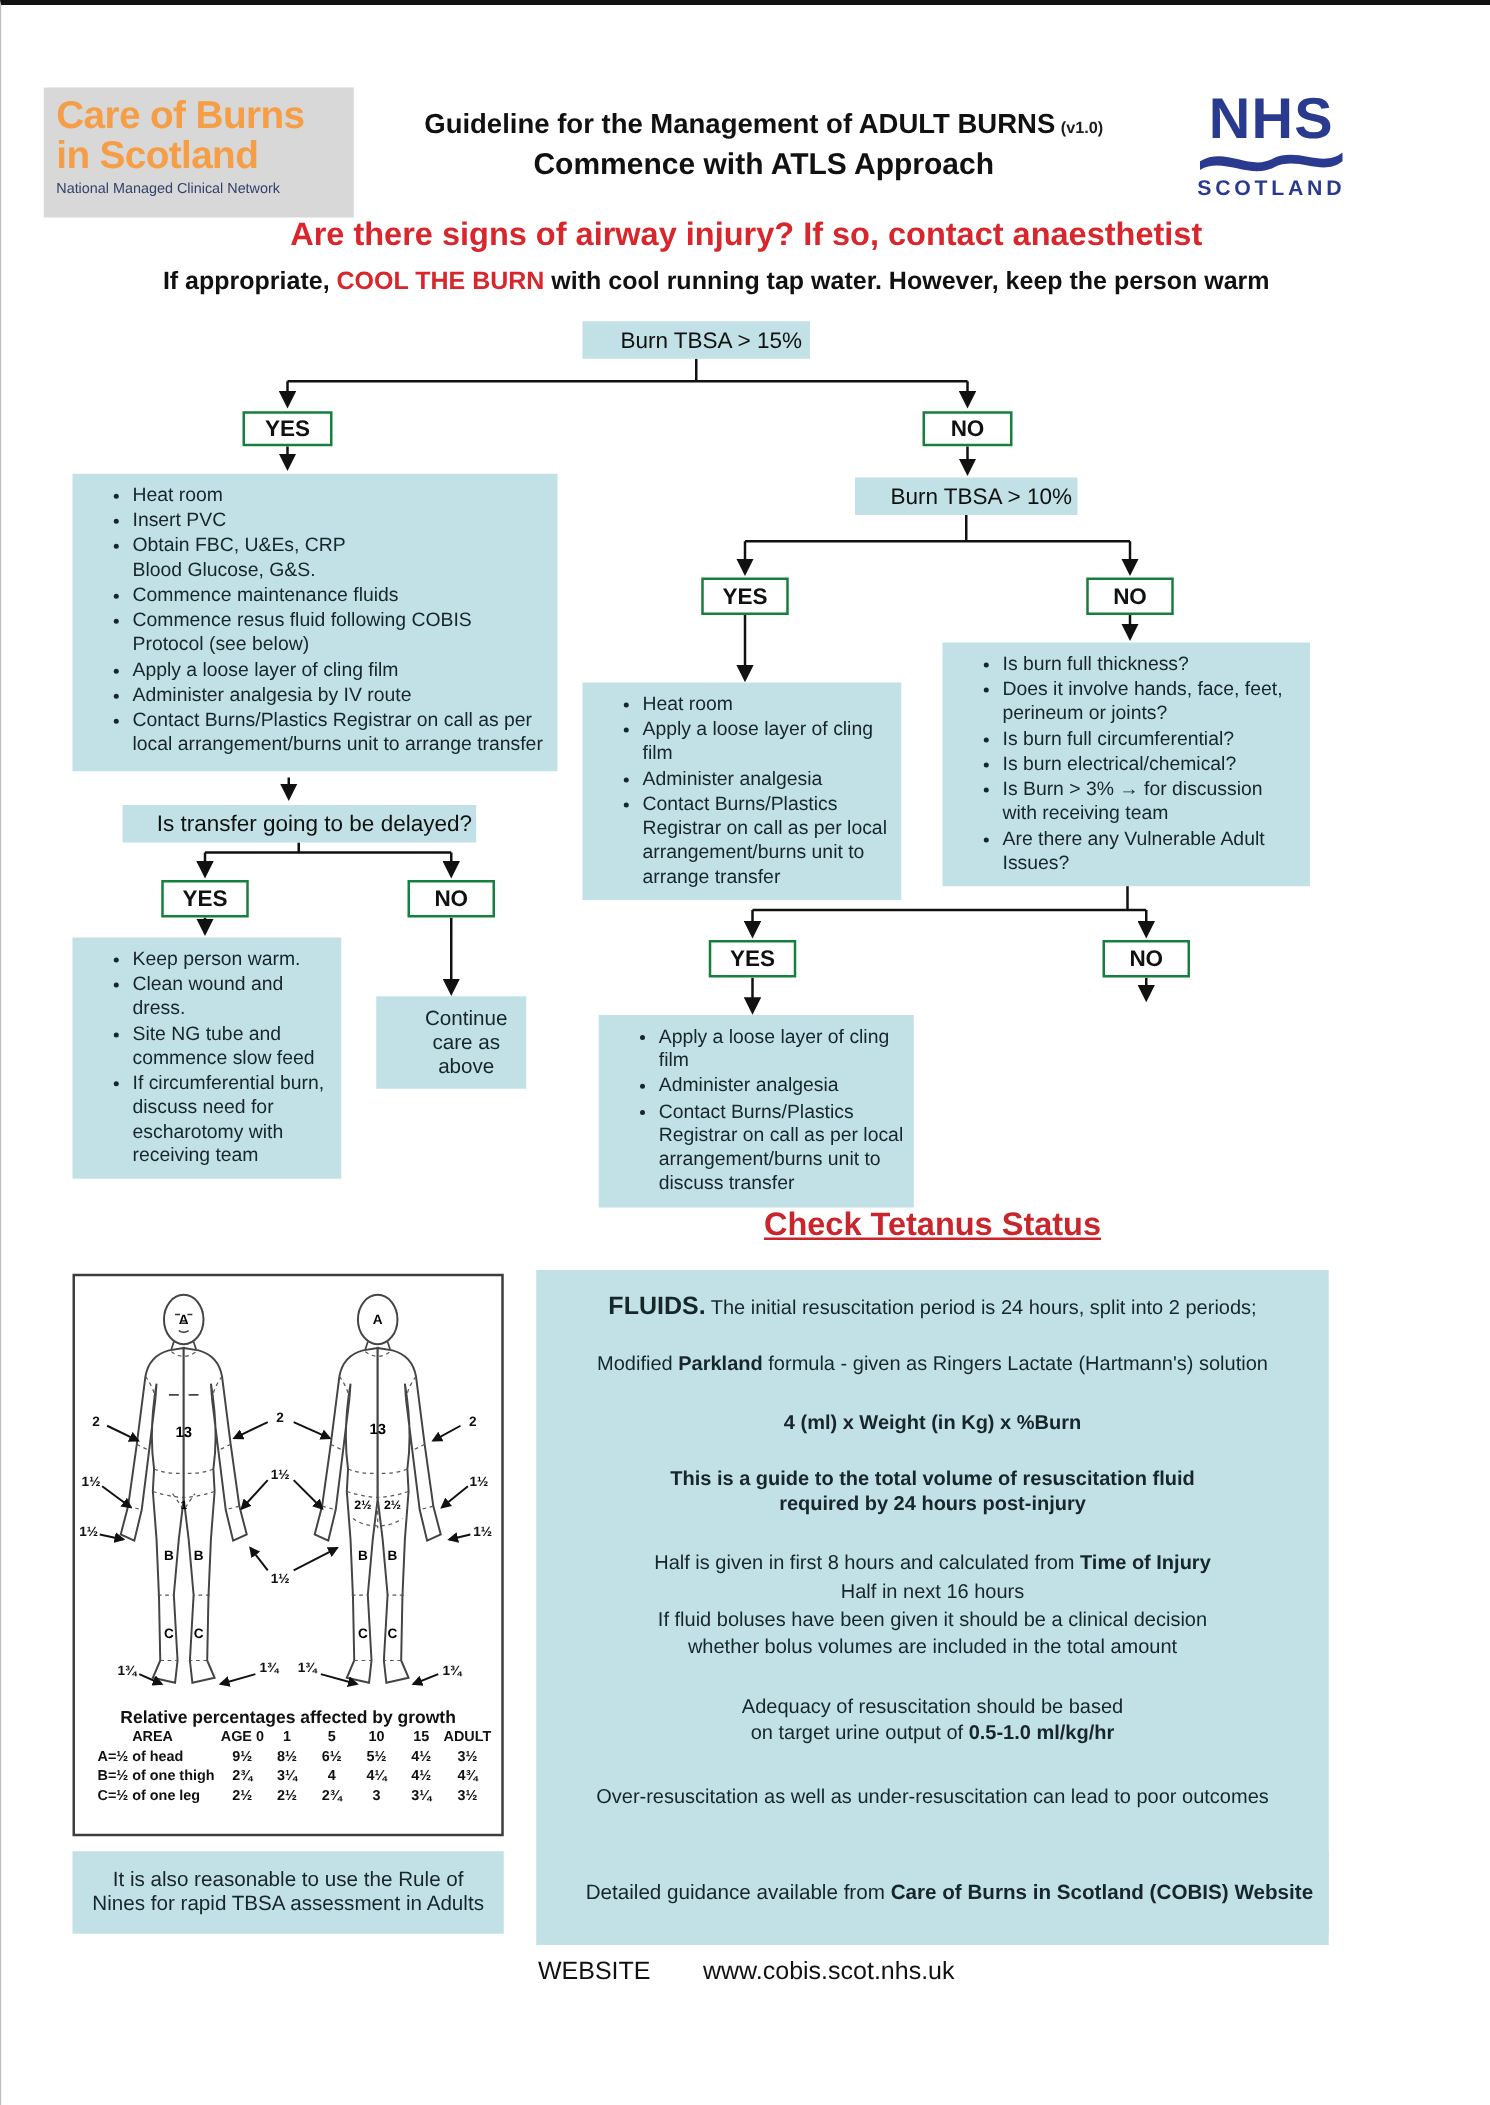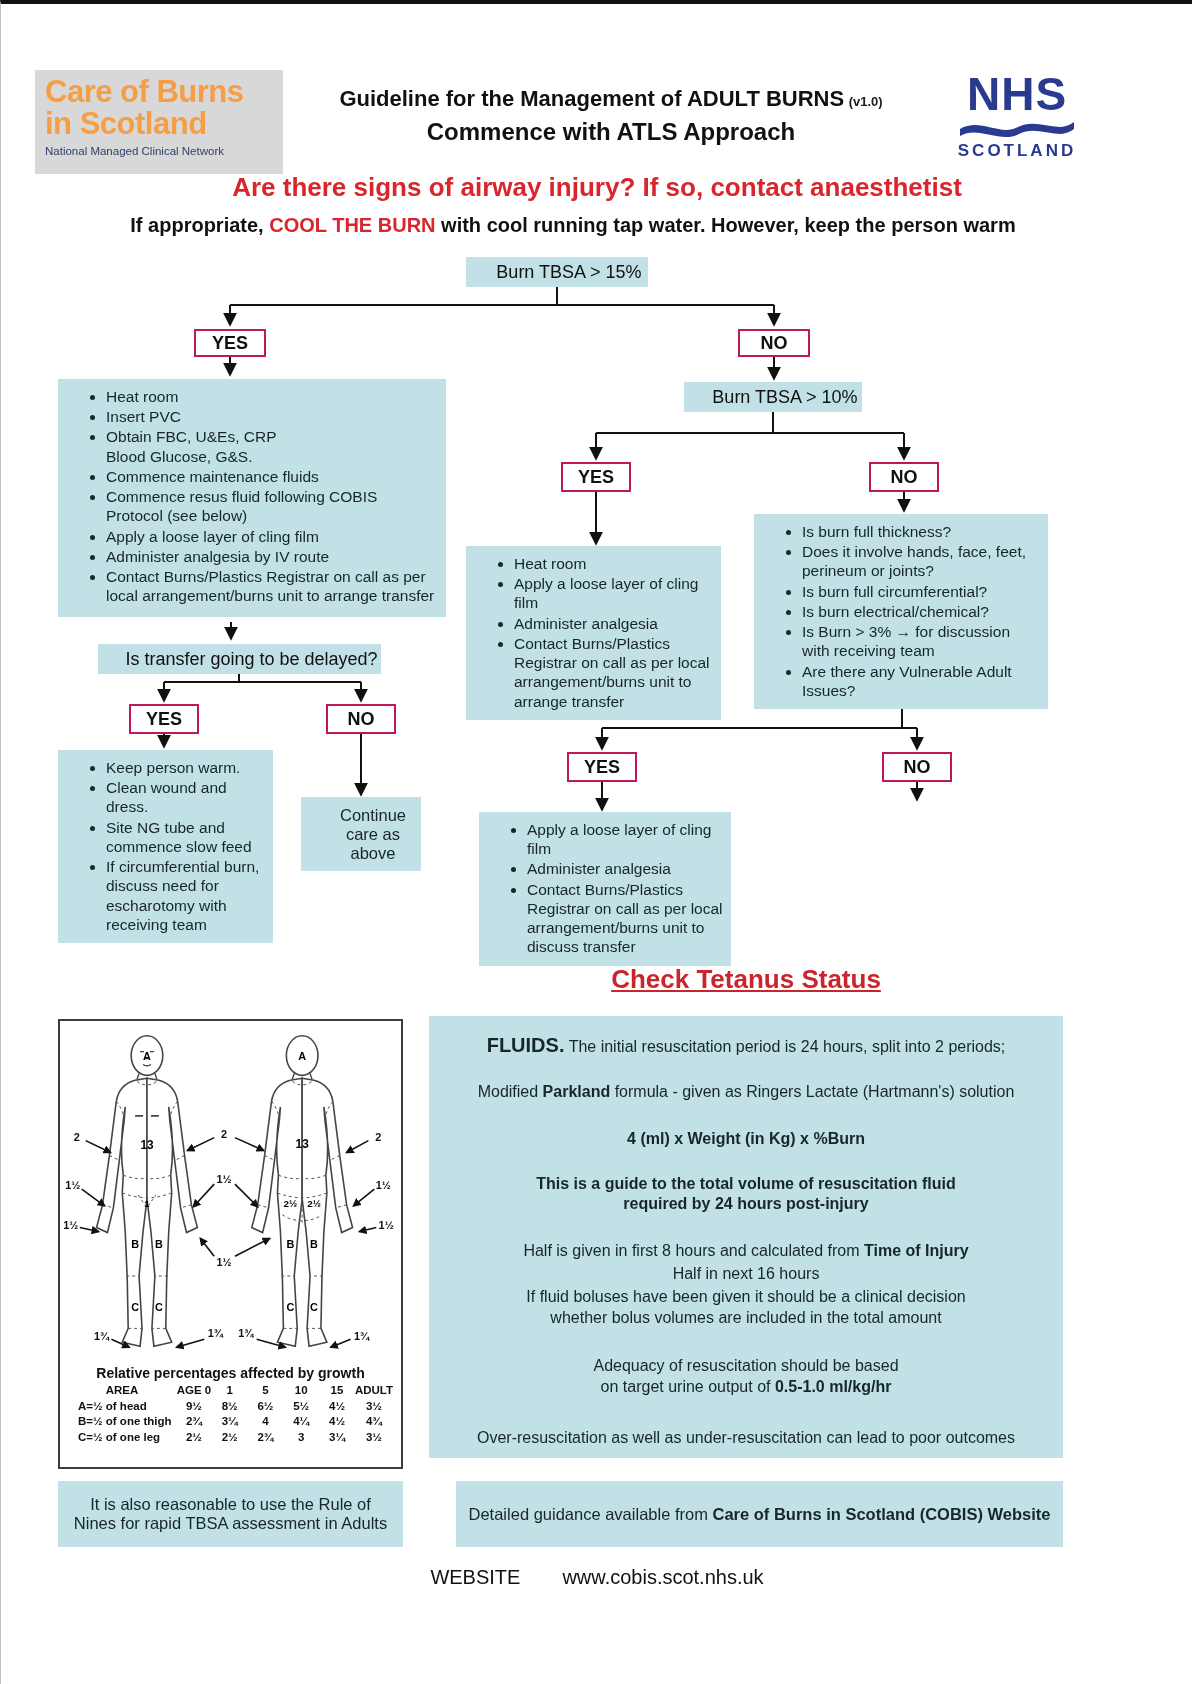--- a/index.html
+++ b/index.html
@@ -16,29 +16,29 @@
   .title-sub{font-weight:bold;font-size:24px;margin-top:6px;color:#111;}
   .nhs-box{left:946px;top:70px;width:140px;text-align:center;color:#293a8f;}
   .nhs-name{font-size:46px;font-weight:800;letter-spacing:1px;line-height:0.9;}
   .nhs-region{font-size:17px;font-weight:bold;letter-spacing:3px;margin-top:2px;}
   .alert-line{left:0;top:168px;width:1192px;text-align:center;color:#d8262c;font-weight:bold;font-size:26px;}
   .cool-line{left:0;top:210px;width:1144px;text-align:center;font-weight:bold;font-size:20px;color:#111;}
   .cool-line .hl{color:#d8262c;}
   
   .bluebox{background:#c2e1e6;box-sizing:border-box;padding-left:24px;}
   .decision{display:flex;align-items:center;justify-content:center;font-size:18px;color:#111;}
-  .yn{background:#fff;border:2px solid #be185d;display:flex;align-items:center;justify-content:center;
+  .yn{background:#fff;border:2px solid #15803d;display:flex;align-items:center;justify-content:center;
       font-weight:bold;font-size:18px;color:#111;box-sizing:border-box;}
   .action ul{margin:0;padding:8px 8px 8px 24px;}
   .action li{font-size:15.5px;line-height:1.24;margin:0 0 1px 0;white-space:pre-line;color:#16262a;}
   .center-box{display:flex;align-items:center;justify-content:center;text-align:center;font-size:16.5px;color:#16262a;}
   
   .tetanus{left:428px;top:960px;width:634px;text-align:center;color:#c9252c;font-weight:bold;
            font-size:26px;text-decoration:underline;}
-  .fluids{left:428px;top:1012px;width:634px;height:442px;padding:4px 14px;text-align:center;}
+  .fluids{left:428px;top:1012px;width:634px;height:540px;padding:4px 14px;text-align:center;}
   .fluids p{margin:0;font-size:16px;line-height:1.3;color:#16262a;white-space:pre-line;}
   .fluids .f-head{font-weight:bold;font-size:20px;}
   .f1{margin-top:12px!important;} .f2{margin-top:24px!important;}
   .f3{margin-top:26px!important;font-weight:bold;} .f4{margin-top:24px!important;font-weight:bold;}
   .f5{margin-top:26px!important;} .f6{margin-top:2px!important;} .f7{margin-top:2px!important;}
   .f8{margin-top:28px!important;} .f9{margin-top:30px!important;}
   .b{font-weight:bold;}
   .note-box{display:flex;align-items:center;justify-content:center;text-align:center;
             font-size:16.5px;white-space:pre-line;color:#16262a;}
   

